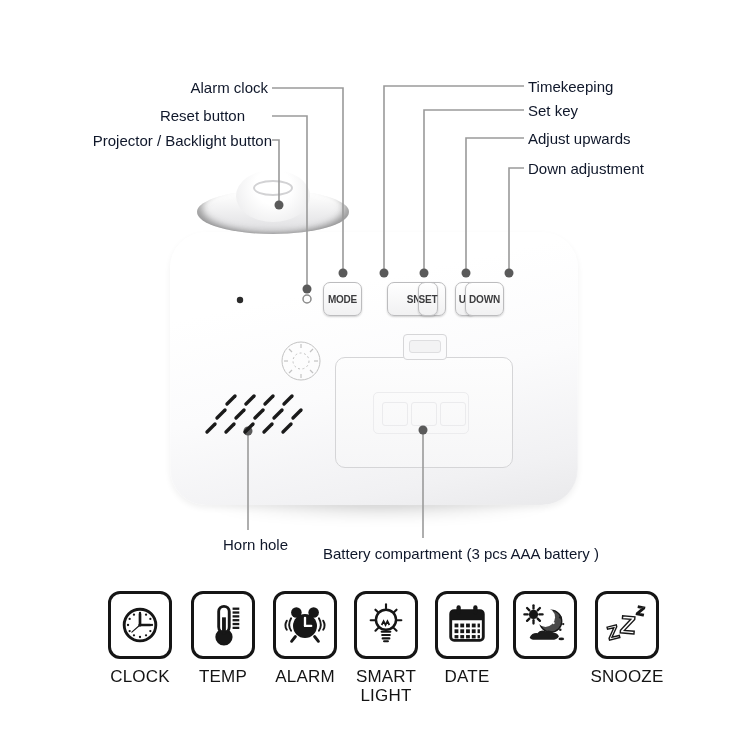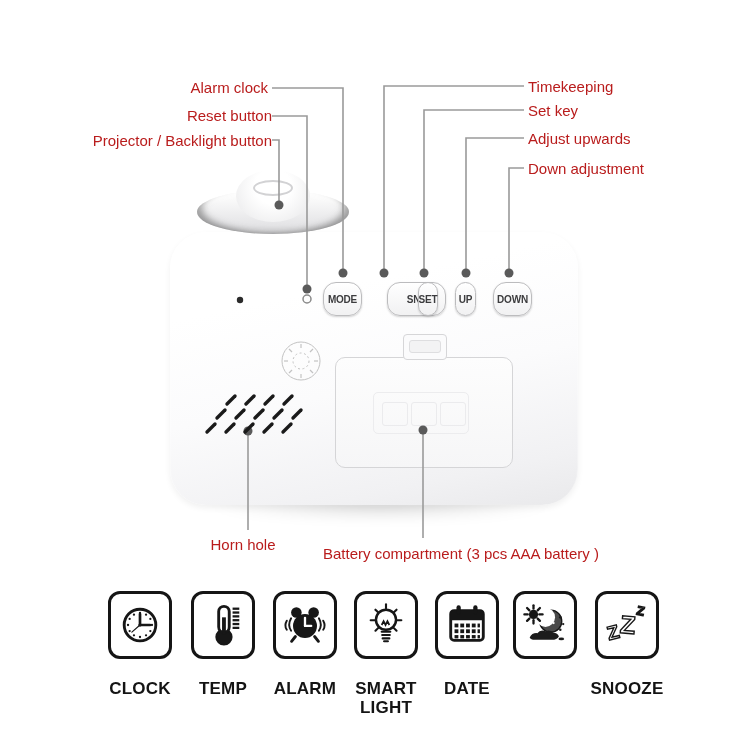--- a/index.html
+++ b/index.html
@@ -1,55 +1,55 @@
 <!DOCTYPE html>
 <html><head>
 <meta charset="utf-8">
 <style>
   html,body{margin:0;padding:0;background:#ffffff;}
   .stage{position:relative;width:750px;height:750px;background:#ffffff;overflow:hidden;
          font-family:"Liberation Sans",sans-serif;}
   
-  .note{position:absolute;font-size:15px;line-height:18px;color:#b91c1c;white-space:nowrap;}
+  .note{position:absolute;font-size:15px;line-height:18px;color:#0f172a;white-space:nowrap;}
   .note.r{text-align:right;}
-  .note.c{text-align:center;white-space:normal;}
+  .note.c{text-align:right;white-space:normal;}
   
   .shadow{position:absolute;left:205px;top:488px;width:350px;height:34px;border-radius:50%;
           background:radial-gradient(ellipse at center, rgba(0,0,0,0.13), rgba(0,0,0,0) 70%);
           filter:blur(5px);}
   .body{position:absolute;left:170px;top:232px;width:408px;height:273px;border-radius:36px;
         background:linear-gradient(168deg,#ffffff 25%,#fbfbfc 55%,#f1f1f3 85%,#e9e9eb 100%);
         box-shadow:inset 0 1px 2px #ffffff, 0 3px 6px rgba(0,0,0,0.06);}
   .lensbase{position:absolute;left:197px;top:190px;width:152px;height:44px;border-radius:50%;
         background:linear-gradient(180deg,#fafafa 20%,#e6e6e8 75%,#d8d8da 100%);
         box-shadow:inset 10px -4px 7px -5px rgba(90,90,90,0.55), inset -10px -4px 7px -5px rgba(90,90,90,0.55), inset 0 3px 4px rgba(255,255,255,0.9);}
   .lensdome{position:absolute;left:236px;top:170px;width:74px;height:52px;border-radius:50%;
         background:radial-gradient(ellipse at 50% 32%, #ffffff 35%, #f0f0f1 75%, #dedee0 100%);}
   .lensring{position:absolute;left:253px;top:180px;width:40px;height:16px;border-radius:50%;
         border:2px solid #d2d2d4;background:rgba(255,255,255,0.65);box-sizing:border-box;}
-  .btn{position:absolute;top:282px;height:34px;border-radius:13px;border:1.5px solid #bcbcbe;
+  .btn{position:absolute;top:282px;height:34px;border-radius:7px;border:1.5px solid #bcbcbe;
        background:linear-gradient(180deg,#ffffff,#f1f1f2);box-sizing:border-box;
        box-shadow:0 1px 2px rgba(0,0,0,0.18), inset 0 1px 0 #fff;
        display:flex;align-items:center;justify-content:center;
        font-size:10px;font-weight:700;color:#3c3c3e;letter-spacing:-0.2px;}
   .door{position:absolute;left:335px;top:357px;width:178px;height:111px;border-radius:10px;
         border:1px solid #d5d5d7;background:linear-gradient(180deg,#fdfdfd,#f6f6f7);
         box-sizing:border-box;}
   .latch{position:absolute;left:403px;top:334px;width:44px;height:26px;border-radius:4px;
         border:1px solid #d6d6d8;background:#fbfbfc;box-sizing:border-box;}
   .latch-inner{position:absolute;left:409px;top:340px;width:32px;height:13px;border-radius:3px;
         border:1px solid #dedee0;background:#f3f3f4;box-sizing:border-box;}
   .emboss{position:absolute;left:373px;top:392px;width:96px;height:42px;border-radius:5px;
         border:1px solid #ececee;box-sizing:border-box;}
   .emboss span{position:absolute;top:9px;width:24px;height:22px;border-radius:3px;border:1px solid #ebebed;}
   
   .feature{position:absolute;top:591px;width:90px;text-align:center;}
   .fbox{margin:0 auto;width:58px;height:62px;border:3px solid #151515;border-radius:12px;
         display:flex;align-items:center;justify-content:center;background:#fff;}
-  .fcap{margin:20px auto 0;width:80px;font-size:17px;line-height:19px;font-weight:700;color:#141414;letter-spacing:0.2px;}
+  .fcap{margin:8px auto 0;width:80px;font-size:17px;line-height:19px;font-weight:400;color:#141414;letter-spacing:0.2px;}
   svg{display:block;}
   .overlay{position:absolute;left:0;top:0;pointer-events:none;}
 </style>
 </head>
 <body>
 
 <div class="stage">
 
   <div class="shadow"></div>
   <div class="body"></div>
@@ -62,21 +62,21 @@
   <div class="emboss">
     <span style="left:8px"></span>
       <span style="left:37px"></span>
       <span style="left:66px"></span>
   </div>
 
   <div class="btn" style="left:323px;width:39px">MODE</div>
   <div class="btn" style="left:387px;width:59px">SNZ</div>
   <div class="btn" style="left:418px;width:20px">SET</div>
   <div class="btn" style="left:455px;width:21px">UP</div>
-  <div class="btn" style="left:493px;width:39px">DOWN</div>
+  <div class="btn" style="left:465px;width:39px">DOWN</div>
 
   <svg class="overlay" width="750" height="750" viewBox="0 0 750 750">
     <g stroke="#9a9a9a" stroke-width="1.6" fill="none">
       <path d="M272 88 H343 V270"></path>
       <path d="M272 116 H307 V287"></path>
       <path d="M272 140 H279 V202"></path>
       <path d="M524 86 H384 V270"></path>
       <path d="M524 110 H424 V270"></path>
       <path d="M524 138 H466 V270"></path>
       <path d="M524 168 H509 V270"></path>
@@ -122,21 +122,21 @@
           <path d="M314 361 h4"></path>
         <path d="M289 349 l3 3"></path>
           <path d="M310 370 l3 3"></path>
           <path d="M313 349 l-3 3"></path>
           <path d="M292 370 l-3 3"></path>
       </g>
     </g>
   </svg>
 
   <div class="note r" style="right:482px;top:79px">Alarm clock</div>
-  <div class="note r" style="right:478px;top:107px">Reset button</div>
+  <div class="note r" style="right:505px;top:107px">Reset button</div>
   <div class="note r" style="right:478px;top:132px">Projector / Backlight button</div>
   <div class="note" style="left:528px;top:78px">Timekeeping</div>
   <div class="note" style="left:528px;top:102px">Set key</div>
   <div class="note" style="left:528px;top:130px">Adjust upwards</div>
   <div class="note" style="left:528px;top:160px">Down adjustment</div>
   <div class="note c" style="left:198px;top:536px;width:90px">Horn hole</div>
   <div class="note" style="left:323px;top:545px">Battery compartment (3 pcs AAA battery )</div>
 
   <div class="feature" style="left:95px">
     <div class="fbox">

